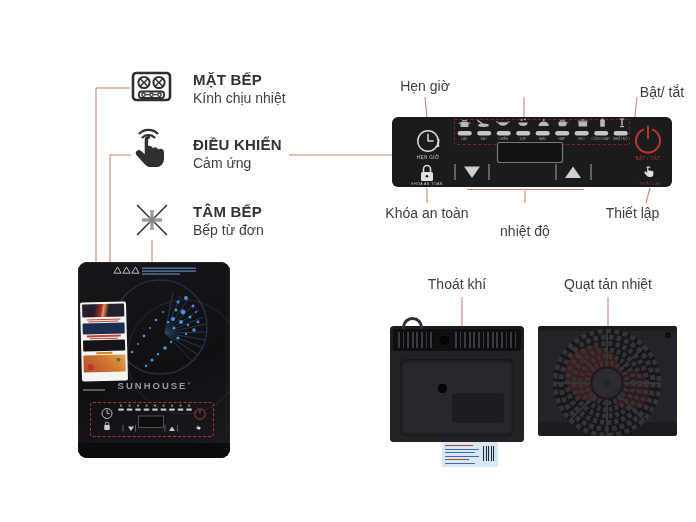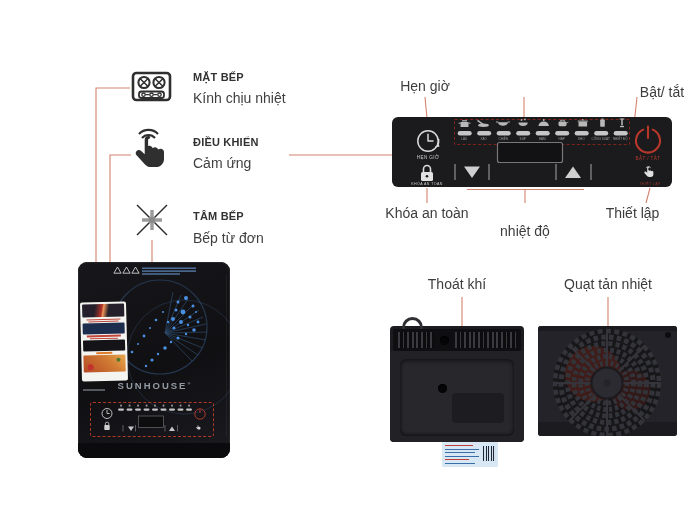--- a/index.html
+++ b/index.html
@@ -5,21 +5,21 @@
   html,body{margin:0;padding:0;background:#fff;}
   .canvas{position:relative;width:696px;height:522px;background:#ffffff;overflow:hidden;
           font-family:"Liberation Sans","DejaVu Sans",sans-serif;color:#3b3b3b;}
   .abs{position:absolute;}
   svg{display:block;}
   
   .connectors{position:absolute;left:0;top:0;width:696px;height:522px;pointer-events:none;}
   .cl{stroke:#d4826f;stroke-width:1.1;fill:none;}
   .dot{fill:#eec0b4;stroke:#b44b36;stroke-width:1.2;}
   
-  .feat-title{position:absolute;font-size:11px;font-weight:bold;color:#323232;letter-spacing:.2px;white-space:nowrap;}
+  .feat-title{position:absolute;font-size:15px;font-weight:bold;color:#323232;letter-spacing:.2px;white-space:nowrap;}
   .feat-sub{position:absolute;font-size:14px;color:#3f3f3f;white-space:nowrap;}
   
   .callout{position:absolute;font-size:14px;color:#3d3d3d;text-align:center;white-space:nowrap;}
   
   .panel{position:absolute;left:392px;top:117px;width:280px;height:70px;background:#1b1b1d;border-radius:6px;}
   .panel .tinytxt{position:absolute;text-align:center;letter-spacing:.4px;line-height:1;}
   .mode-label{position:absolute;top:20.5px;width:19.5px;display:flex;justify-content:center;
               font-size:3.1px;color:#9b9b9b;white-space:nowrap;line-height:1;}
   
   .product{position:absolute;left:78px;top:262px;width:152px;height:196px;border-radius:9px;
@@ -101,22 +101,22 @@
       c-0.5-1.4-1.8-2.4-3.3-2.4c-0.5,0-0.9,0.1-1.3,0.3v-6.5C21.7,12.6,20.2,11,18.2,11z"></path>
   </svg>
   <div class="feat-title" style="left:193px;top:136px;text-align:center;">ĐIỀU KHIỂN</div>
   <div class="feat-sub" style="left:193px;top:155px;">Cảm ứng</div>
 
   <svg class="abs" style="left:133px;top:201px;" width="38" height="38" viewBox="0 0 38 38">
     <path d="M4,4 L34,34 M34,4 L4,34" stroke="#2f2f2f" stroke-width="1.5"></path>
     <path d="M19,9 V29 M9,19 H29" stroke="#9a9a9a" stroke-width="3.4"></path>
     <rect x="16" y="16" width="6" height="6" fill="#8a8a8a"></rect>
   </svg>
-  <div class="feat-title" style="left:193px;top:203px;margin-top:7px;">TÂM BẾP</div>
-  <div class="feat-sub" style="left:193px;top:230px;">Bếp từ đơn</div>
+  <div class="feat-title" style="left:193px;top:203px;">TÂM BẾP</div>
+  <div class="feat-sub" style="left:193px;top:222px;">Bếp từ đơn</div>
 
   <div class="callout" style="left:390px;top:78px;width:70px;">Hẹn giờ</div>
   <div class="callout" style="left:627px;top:78px;width:70px;margin-top:6px;">Bật/ tắt</div>
 
   <div class="panel">
     <svg class="abs" style="left:0;top:0;" width="280" height="70" viewBox="0 0 280 70">
 
       <g>
         <circle cx="36" cy="24" r="10.2" fill="none" stroke="#d8d8d8" stroke-width="1.5"></circle>
         <path d="M36,24 V17.2 M36,24 H41" stroke="#d8d8d8" stroke-width="1.5" stroke-linecap="round"></path>

